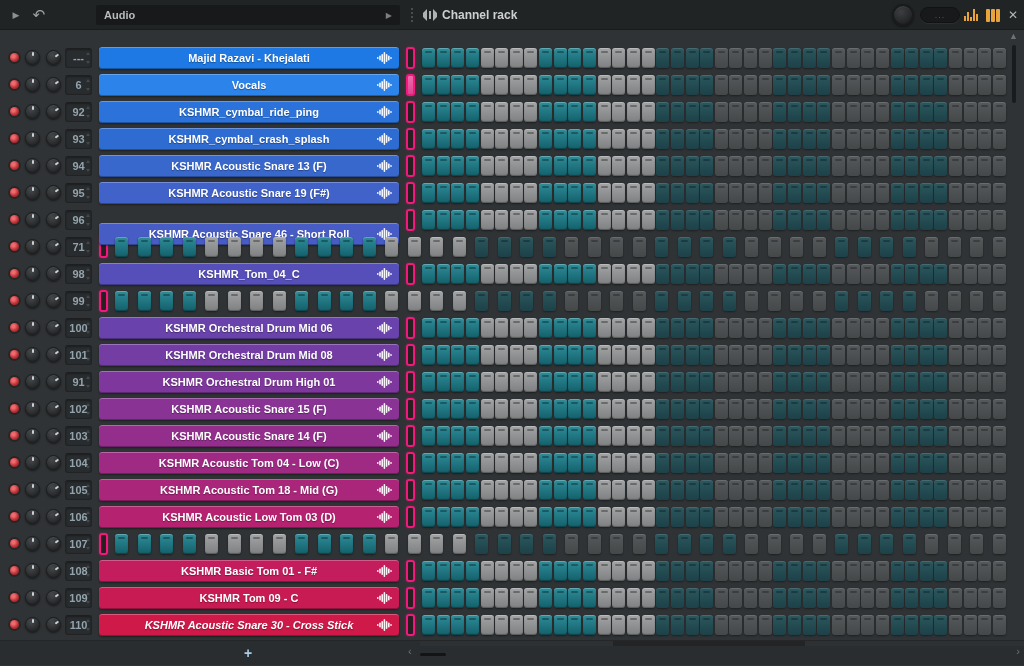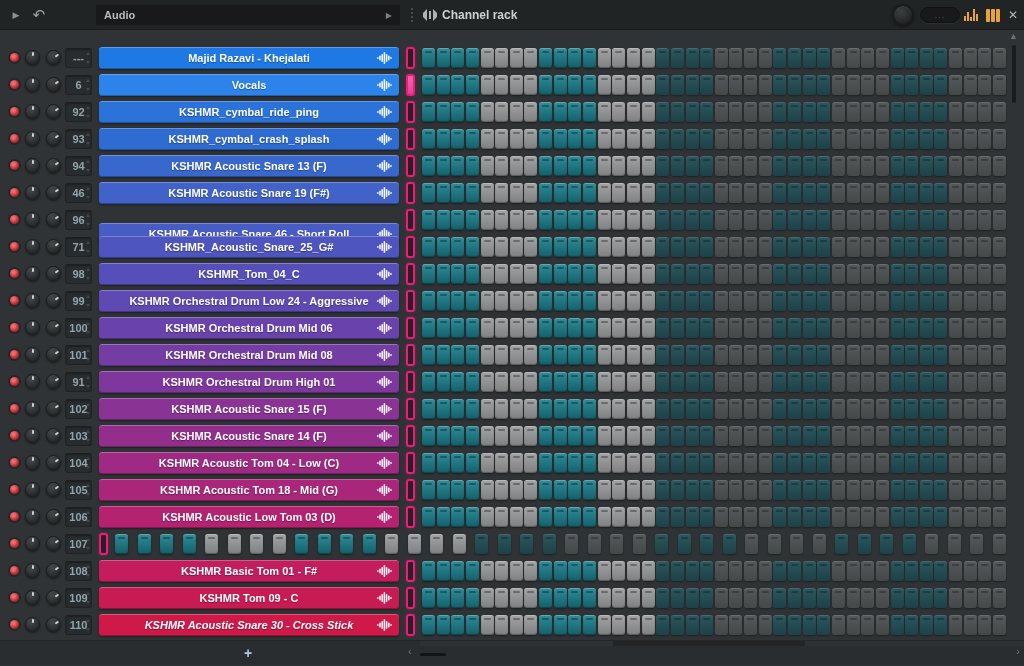--- a/index.html
+++ b/index.html
@@ -513,21 +513,21 @@
   </div>
         <div class="row">
     <div class="led"></div>
     <div class="knob pan">
             <span class="tick"></span>
           </div>
     <div class="knob vol">
             <span class="tick"></span>
           </div>
     <div class="numbox">
-      <span class="numtxt">46</span>
+      <span class="numtxt">95</span>
       <span class="spin">
               <i class="up"></i>
               <i class="dn"></i>
             </span>
     </div>
     <div class="chan-btn" style="background: linear-gradient(rgb(65, 98, 200) 0%, rgb(65, 98, 200) 55%, rgba(0, 0, 0, 0) 55%), rgb(65, 98, 200);">
       <span class="nametxt">KSHMR Acoustic Snare 19 (F#)</span>
       <span class="wave">
         <svg width="15" height="12" viewBox="0 0 15 12">
           <g fill="#ffffff">
@@ -669,36 +669,20 @@
     <div class="knob vol">
             <span class="tick"></span>
           </div>
     <div class="numbox">
       <span class="numtxt">71</span>
       <span class="spin">
               <i class="up"></i>
               <i class="dn"></i>
             </span>
     </div>
-    <div class="chan-btn" style="background: linear-gradient(rgb(78, 85, 190) 0%, rgb(78, 85, 190) 55%, rgba(0, 0, 0, 0) 55%), rgb(78, 85, 190);">
-      <span class="nametxt">KSHMR_Acoustic_Snare_25_G#</span>
-      <span class="wave">
-        <svg width="15" height="12" viewBox="0 0 15 12">
-          <g fill="#ffffff">
-            <rect x="0" y="5" width="1.6" height="2" rx="0.8"></rect>
-            <rect x="2.2" y="3.5" width="1.6" height="5" rx="0.8"></rect>
-            <rect x="4.4" y="2" width="1.6" height="8" rx="0.8"></rect>
-            <rect x="6.6" y="0" width="1.6" height="12" rx="0.8"></rect>
-            <rect x="8.8" y="2" width="1.6" height="8" rx="0.8"></rect>
-            <rect x="11" y="3.5" width="1.6" height="5" rx="0.8"></rect>
-            <rect x="13.2" y="5" width="1.6" height="2" rx="0.8"></rect>
-          </g>
-        </svg>
-      </span>
-    </div>
     <div class="sel-ind"></div>
     <div class="steps">
             <div class="step t"></div>
             <div class="step t"></div>
             <div class="step t"></div>
             <div class="step t"></div>
             <div class="step g"></div>
             <div class="step g"></div>
             <div class="step g"></div>
             <div class="step g"></div>
@@ -818,36 +802,20 @@
           </div>
     <div class="knob vol">
             <span class="tick"></span>
           </div>
     <div class="numbox">
       <span class="numtxt">99</span>
       <span class="spin">
               <i class="up"></i>
               <i class="dn"></i>
             </span>
-    </div>
-    <div class="chan-btn" style="background: linear-gradient(rgb(95, 73, 178) 0%, rgb(95, 73, 178) 55%, rgba(0, 0, 0, 0) 55%), rgb(95, 73, 178);">
-      <span class="nametxt">KSHMR Orchestral Drum Low 24 - Aggressive</span>
-      <span class="wave">
-        <svg width="15" height="12" viewBox="0 0 15 12">
-          <g fill="#ffffff">
-            <rect x="0" y="5" width="1.6" height="2" rx="0.8"></rect>
-            <rect x="2.2" y="3.5" width="1.6" height="5" rx="0.8"></rect>
-            <rect x="4.4" y="2" width="1.6" height="8" rx="0.8"></rect>
-            <rect x="6.6" y="0" width="1.6" height="12" rx="0.8"></rect>
-            <rect x="8.8" y="2" width="1.6" height="8" rx="0.8"></rect>
-            <rect x="11" y="3.5" width="1.6" height="5" rx="0.8"></rect>
-            <rect x="13.2" y="5" width="1.6" height="2" rx="0.8"></rect>
-          </g>
-        </svg>
-      </span>
     </div>
     <div class="sel-ind"></div>
     <div class="steps">
             <div class="step t"></div>
             <div class="step t"></div>
             <div class="step t"></div>
             <div class="step t"></div>
             <div class="step g"></div>
             <div class="step g"></div>
             <div class="step g"></div>

